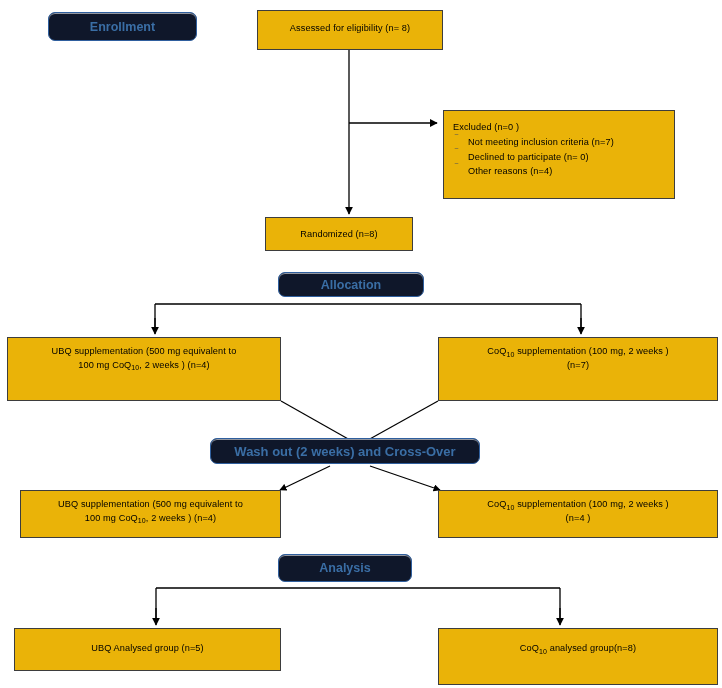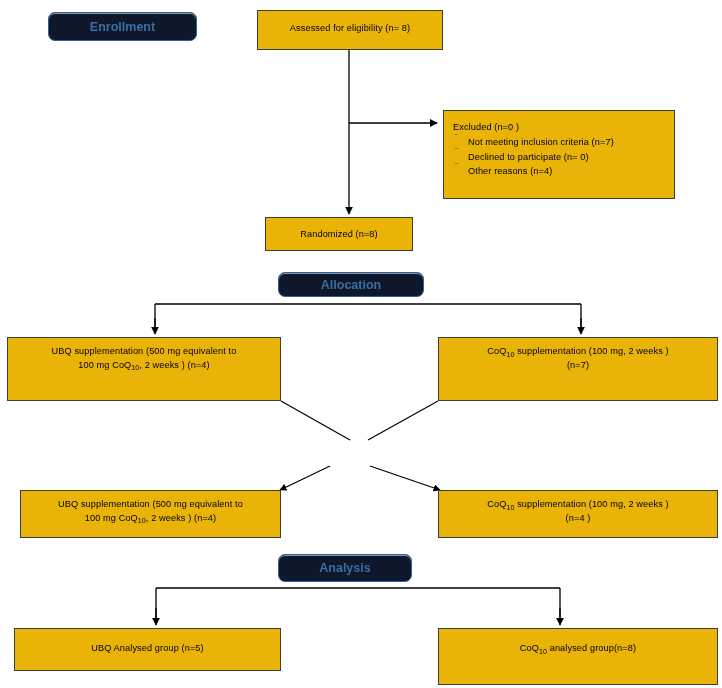--- a/index.html
+++ b/index.html
@@ -96,20 +96,23 @@
   </svg>
 
   <div class="pill" id="pill-enrollment">
     <span>Enrollment</span>
   </div>
 
   <div class="pill" id="pill-allocation">
     <span>Allocation</span>
   </div>
 
+  <div class="pill" id="pill-washout">
+    <span>Wash out (2 weeks) and Cross-Over</span>
+  </div>
 
   <div class="pill" id="pill-analysis">
     <span>Analysis</span>
   </div>
 
   <div class="node" id="box-eligibility">
     <span class="txt">Assessed for eligibility (n= 8)</span>
   </div>
 
   <div class="node left-text" id="box-excluded">

